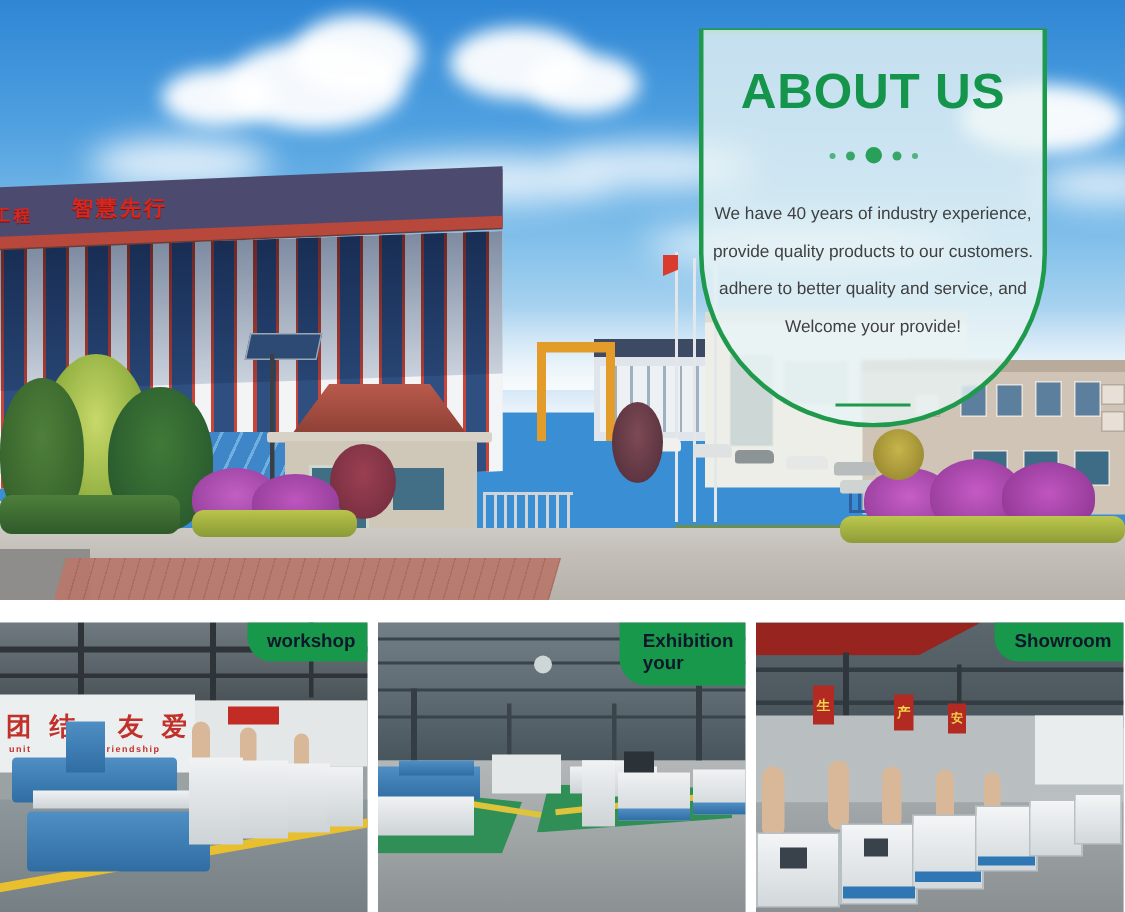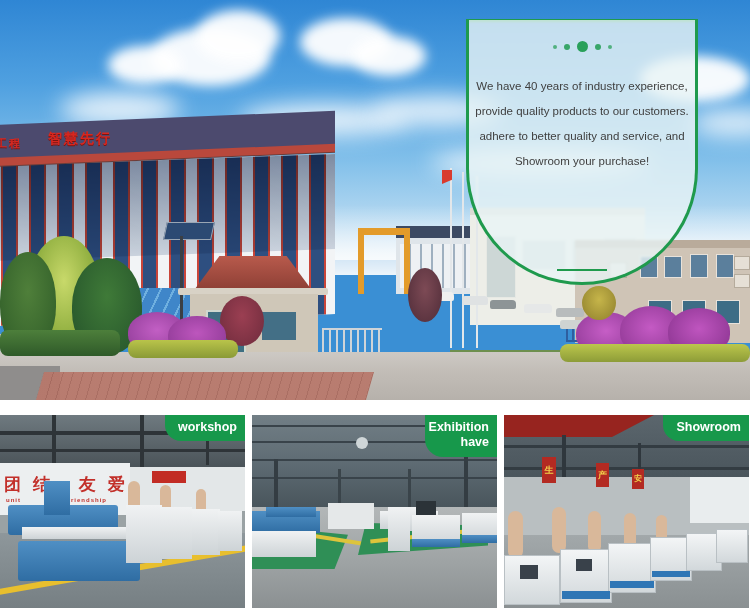--- a/index.html
+++ b/index.html
@@ -109,24 +109,24 @@
   .dots i:nth-child(3){width:11px;height:11px;}
   .dots i:nth-child(4){width:6px;height:6px;opacity:.9;}
   .dots i:nth-child(5){width:4px;height:4px;opacity:.75;}
   .about-body{margin:0;padding:22px 5px 0;color:#404040;font-size:11.5px;line-height:25px;}
   .about-body .ln{display:block;white-space:nowrap;}
   .underbar{position:absolute;left:50%;top:249px;transform:translateX(-50%);width:50px;height:2px;background:#1f9a4d;}
 
   
   .strip{position:absolute;left:0;top:415px;width:750px;height:193px;display:flex;gap:7px;}
   .thumb{position:relative;width:245px;height:193px;overflow:hidden;background:#9aa2a4;}
-  .badge{position:absolute;top:0;right:0;background:#17984b;color:#ffffff;font-weight:bold;
+  .badge{position:absolute;top:0;right:0;background:#17984b;color:#0f172a;font-weight:bold;
          font-size:12.5px;line-height:15px;padding:5px 8px 6px 13px;
-         border-radius:0 0 0 16px;text-align:right;}
-  .badge.two{border-radius:0 0 0 18px;padding:5px 8px 7px 4px;}
+         border-radius:0 0 0 16px;}
+  .badge.two{border-radius:0 0 0 18px;padding:5px 8px 7px 16px;}
 
   
   .t1-floor{position:absolute;left:0;top:118px;width:245px;height:75px;
             background:linear-gradient(180deg,#8e979b,#767f83);}
   .t1-yellow{position:absolute;left:-20px;top:150px;width:310px;height:6px;background:#e8bf2e;transform:rotate(-10deg);}
   .t1-wall{position:absolute;left:0;top:48px;width:130px;height:52px;background:#eceff0;}
   .t1-cn{position:absolute;color:#c2302a;font-weight:bold;}
   .t1-roof{position:absolute;left:0;top:0;width:245px;height:52px;
            background:linear-gradient(180deg,#6f7a80,#4a5358);}
   .t1-beam{position:absolute;background:#2e3438;}
@@ -267,34 +267,35 @@
       <div class="shrub" style="left:620px;top:306px;width:62px;height:48px;background:radial-gradient(ellipse at 50% 45%,#c45ac4,#8b3590);"></div>
       <div class="shrub" style="left:668px;top:308px;width:62px;height:46px;background:radial-gradient(ellipse at 50% 45%,#bf55bf,#87328d);"></div>
       <div class="shrub" style="left:560px;top:344px;width:190px;height:18px;background:linear-gradient(180deg,#bcc74c,#8d9c38);border-radius:8px;"></div>
       <div class="tree" style="left:408px;top:268px;width:34px;height:54px;background:radial-gradient(ellipse at 50% 40%,#7d4a55,#4f2c38);"></div>
       <div class="tree" style="left:582px;top:286px;width:34px;height:34px;background:radial-gradient(ellipse at 50% 40%,#c6b54a,#8e7f2c);"></div>
     </div>
 
     <div class="shield-top"></div>
     <div class="shield">
       <div class="shield-inner">
+        <h1 class="about-title">ABOUT US</h1>
 
         <div class="dots">
           <i></i>
           <i></i>
           <i></i>
           <i></i>
           <i></i>
         </div>
 
         <p class="about-body">
           <span class="ln">We have 40 years of industry experience,</span>
           <span class="ln">provide quality products to our customers.</span>
           <span class="ln">adhere to better quality and service, and</span>
-          <span class="ln">Showroom your purchase!</span>
+          <span class="ln">Welcome your provide!</span>
         </p>
       </div>
       <div class="underbar"></div>
     </div>
   </div>
 
   <div class="strip">
 
     <div class="thumb">
       <div class="t1-roof"></div>
@@ -355,21 +356,21 @@
       <div class="mach-white" style="left:136px;top:92px;width:34px;height:24px;"></div>
       <div class="mach-white" style="left:136px;top:92px;width:22px;height:44px;"></div>
       <div class="mach-white" style="left:160px;top:100px;width:48px;height:32px;"></div>
       <div class="mach-blue" style="left:160px;top:124px;width:48px;height:8px;"></div>
       <div class="mach-white" style="left:210px;top:98px;width:35px;height:30px;"></div>
       <div class="mach-blue" style="left:210px;top:120px;width:35px;height:8px;"></div>
       <div style="position:absolute;left:164px;top:86px;width:20px;height:14px;background:#2b3338;"></div>
 
       <div class="badge two">
         <span>Exhibition</span><br>
-        <span>have</span>
+        <span>your</span>
       </div>
     </div>
 
     <div class="thumb">
       <div class="t3-roof"></div>
       <div class="t3-red"></div>
       <div style="position:absolute;left:0;top:30px;width:245px;height:3px;background:#333c42;"></div>
       <div style="position:absolute;left:0;top:52px;width:245px;height:3px;background:#333c42;"></div>
       <div style="position:absolute;left:58px;top:20px;width:4px;height:80px;background:#2f373d;"></div>
       <div style="position:absolute;left:134px;top:28px;width:3px;height:70px;background:#2f373d;"></div>

